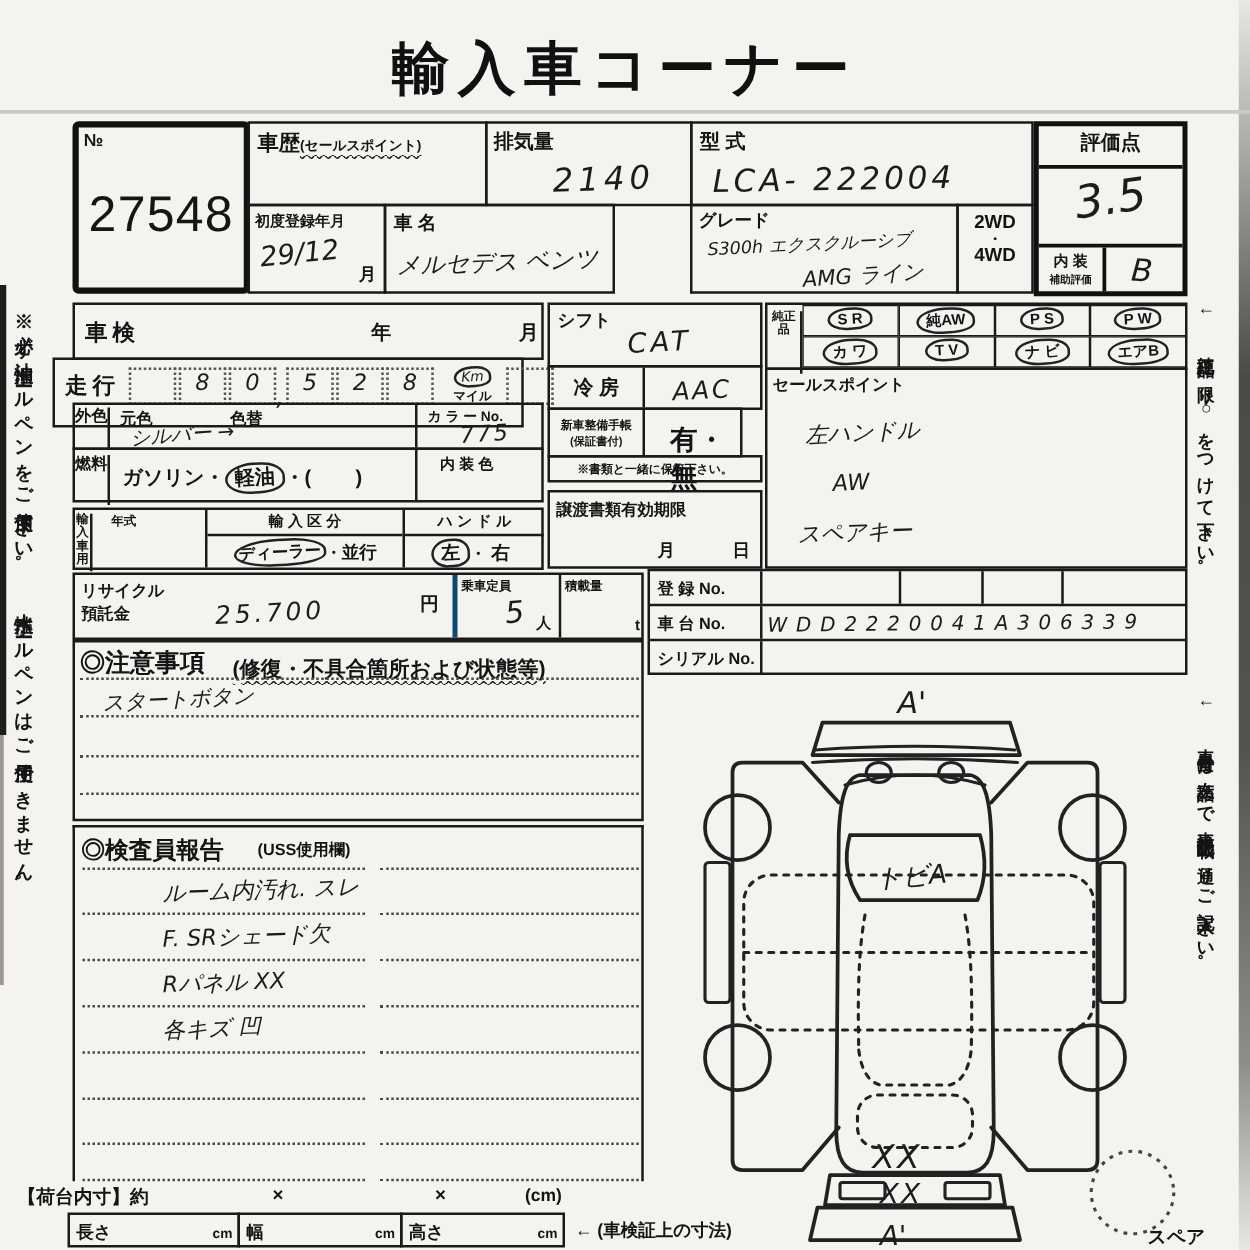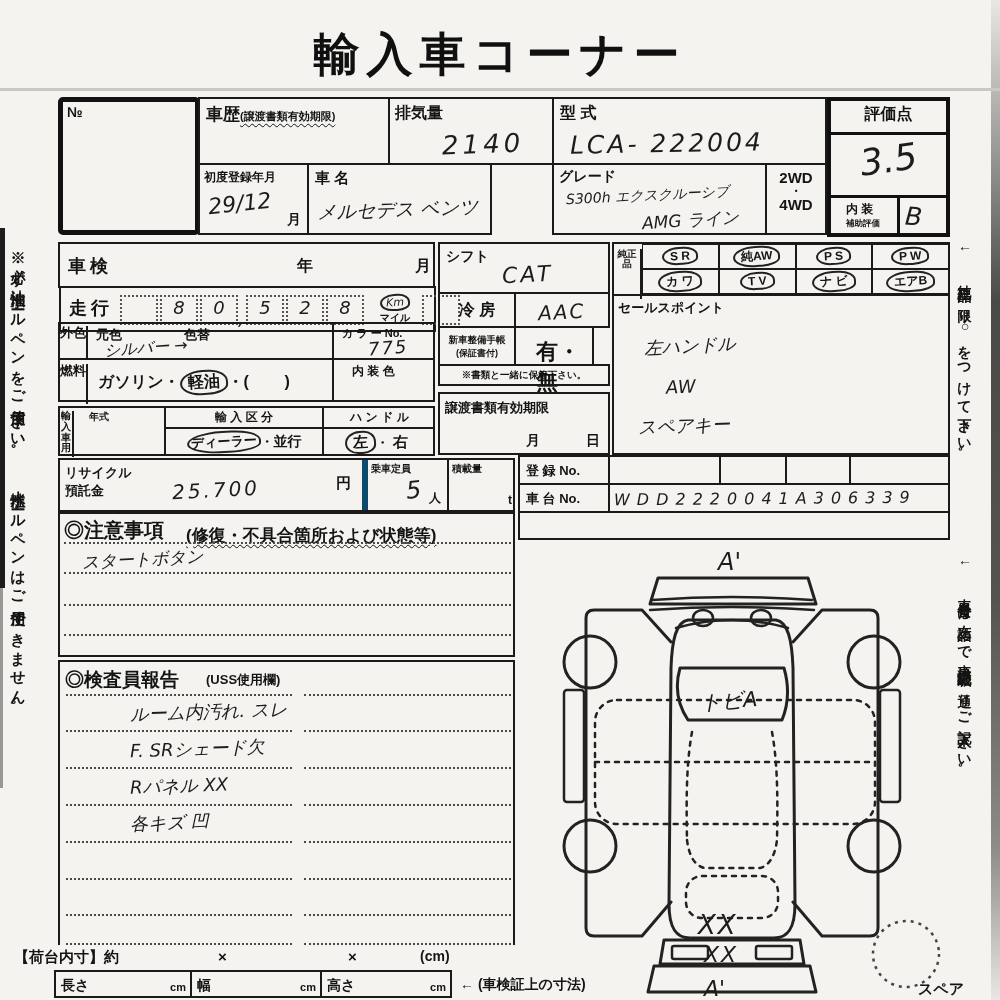--- a/index.html
+++ b/index.html
@@ -32,24 +32,25 @@
   <div class="abs" style="left:0;top:88px;width:1000px;height:3px;background:#c9c8c5;"></div>
 
   <div class="abs" style="left:0;top:24px;width:1000px;text-align:center;font-size:46px;font-weight:900;letter-spacing:7px;color:#101010;">輸入車コーナー</div>
 
   <div class="abs vtext" style="left:8px;top:240px;height:560px;font-size:15px;">※必ず油性ボールペンをご使用下さい。 水性ボールペンはご使用できません。</div>
   <div class="abs vtext" style="left:956px;top:238px;height:310px;font-size:14px;">← 純正品に限り○をつけて下さい。</div>
   <div class="abs vtext" style="left:956px;top:552px;height:330px;font-size:14px;">← 車台番号は左詰めで車検証記載の通りご記入下さい。</div>
 
   <div class="abs" style="left:58px;top:97px;width:142px;height:138px;border:5px solid #111;border-radius:5px;">
     <span class="abs lbl" style="left:4px;top:2px;font-size:14px;">№</span>
+    <div class="abs" style="left:0;top:48px;width:100%;text-align:center;font-size:40px;letter-spacing:1px;color:#151515;">27548</div>
   </div>
 
   <div class="abs b2" style="left:198px;top:97px;width:192px;height:68px;">
-    <span class="abs" style="left:6px;top:4px;"><span class="lbl" style="font-size:17px;">車歴</span><span class="lbl wavy" style="font-size:11px;">(譲渡書類有効期限)</span></span>
+    <span class="abs" style="left:6px;top:4px;"><span class="lbl" style="font-size:17px;">車歴</span><span class="lbl wavy" style="font-size:11px;">(セールスポイント)</span></span>
   </div>
   <div class="abs b2" style="left:388px;top:97px;width:166px;height:68px;">
     <span class="abs lbl" style="left:5px;top:4px;font-size:16px;">排気量</span>
     <span class="abs hw" style="left:52px;top:30px;font-size:26px;letter-spacing:4px;transform:rotate(-2deg);">2140</span>
   </div>
   <div class="abs b2" style="left:552px;top:97px;width:275px;height:68px;">
     <span class="abs lbl" style="left:6px;top:4px;font-size:16px;">型 式</span>
     <span class="abs hw" style="left:16px;top:30px;font-size:25px;letter-spacing:3px;transform:rotate(-1deg);">LCA- 222004</span>
   </div>
 
@@ -70,35 +71,35 @@
   <div class="abs b2" style="left:765px;top:163px;width:62px;height:72px;text-align:center;">
     <div class="lbl" style="font-size:15px;margin-top:4px;">2WD</div>
     <div class="lbl" style="font-size:12px;line-height:10px;">・</div>
     <div class="lbl" style="font-size:15px;">4WD</div>
   </div>
 
   <div class="abs" style="left:827px;top:97px;width:123px;height:140px;border:4px solid #111;">
     <div style="height:28px;border-bottom:3px solid #111;text-align:center;font-weight:bold;font-size:16px;padding-top:3px;">評価点</div>
     <div class="abs hw" style="left:0;top:38px;width:100%;text-align:center;font-size:36px;transform:rotate(-8deg);">3.5</div>
     <div class="abs" style="left:0;bottom:0;width:100%;height:38px;border-top:3px solid #111;">
-      <div class="abs" style="left:0;top:0;width:54px;height:100%;border-right:3px solid #111;text-align:left;margin-left:15px;">
+      <div class="abs" style="left:0;top:0;width:54px;height:100%;border-right:3px solid #111;text-align:center;">
         <div class="lbl" style="font-size:12px;margin-top:3px;">内 装</div>
         <div class="lbl" style="font-size:8.5px;">補助評価</div>
       </div>
       <span class="abs hw" style="left:74px;top:4px;font-size:25px;transform:rotate(4deg);">B</span>
     </div>
   </div>
 
   <div class="abs b25" style="left:58px;top:242px;width:377px;height:46px;">
     <span class="abs lbl" style="left:8px;top:10px;font-size:18px;letter-spacing:4px;">車検</span>
     <span class="abs lbl" style="left:237px;top:12px;font-size:16px;">年</span>
     <span class="abs lbl" style="left:355px;top:12px;font-size:16px;">月</span>
   </div>
 
-  <div class="abs b25" style="left:59px;top:286px;width:377px;height:46px;">
+  <div class="abs b25" style="left:42px;top:286px;width:377px;height:56px;">
     <span class="abs lbl" style="left:8px;top:8px;font-size:18px;letter-spacing:4px;">走行</span>
     <div class="abs" style="left:59px;top:4px;display:flex;align-items:flex-end;">
       <span class="hw" style="width:34px;height:26px;border:2px dotted #555;text-align:center;font-size:18px;margin-right:2px;"></span>
       <span class="hw" style="width:34px;height:26px;border:2px dotted #555;text-align:center;font-size:18px;margin-right:2px;">8</span>
       <span class="hw" style="width:34px;height:26px;border:2px dotted #555;text-align:center;font-size:18px;">0</span>
       <span class="hw" style="width:8px;font-size:20px;line-height:14px;">,</span>
       <span class="hw" style="width:34px;height:26px;border:2px dotted #555;text-align:center;font-size:18px;margin-right:2px;">5</span>
       <span class="hw" style="width:34px;height:26px;border:2px dotted #555;text-align:center;font-size:18px;margin-right:2px;">2</span>
       <span class="hw" style="width:34px;height:26px;border:2px dotted #555;text-align:center;font-size:18px;margin-right:8px;">8</span>
       <span style="width:46px;text-align:center;">
@@ -191,21 +192,21 @@
     <span class="abs lbl" style="left:4px;top:3px;font-size:13px;">セールスポイント</span>
     <span class="abs hw" style="left:30px;top:38px;font-size:18px;transform:rotate(-3deg);">左ハンドル</span>
     <span class="abs hw" style="left:52px;top:80px;font-size:18px;transform:rotate(-3deg);">AW</span>
     <span class="abs hw" style="left:24px;top:118px;font-size:18px;transform:rotate(-2deg);">スペアキー</span>
   </div>
 
   <div class="abs b25" style="left:58px;top:458px;width:457px;height:54px;">
     <span class="abs lbl" style="left:5px;top:4px;font-size:13px;"><span>リサイクル</span><br><span>預託金</span></span>
     <span class="abs hw" style="left:112px;top:18px;font-size:20px;letter-spacing:3px;transform:rotate(-3deg);">25.700</span>
     <span class="abs lbl" style="left:276px;top:14px;font-size:15px;">円</span>
-    <div class="abs" style="left:302px;top:0;width:85px;height:100%;border-left:6px solid #0c4a6e;">
+    <div class="abs" style="left:302px;top:0;width:85px;height:100%;border-left:4px solid #0c4a6e;">
       <span class="abs lbl" style="left:3px;top:2px;font-size:10px;">乗車定員</span>
       <span class="abs hw" style="left:38px;top:16px;font-size:24px;transform:rotate(-5deg);">5</span>
       <span class="abs lbl" style="right:6px;bottom:3px;font-size:12px;">人</span>
     </div>
     <div class="abs" style="left:387px;top:0;width:70px;height:100%;border-left:2px solid #1a1a1a;">
       <span class="abs lbl" style="left:3px;top:2px;font-size:10px;">積載量</span>
       <span class="abs lbl" style="right:5px;bottom:3px;font-size:12px;">t</span>
     </div>
   </div>
 
@@ -214,20 +215,24 @@
       <span class="abs lbl" style="left:6px;top:5px;font-size:13px;">登 録 No.</span>
       <div class="abs" style="left:88px;top:0;width:2px;height:100%;background:#1a1a1a;"></div>
       <div class="abs" style="left:199px;top:0;width:2px;height:100%;background:#1a1a1a;"></div>
       <div class="abs" style="left:265px;top:0;width:2px;height:100%;background:#1a1a1a;"></div>
       <div class="abs" style="left:329px;top:0;width:2px;height:100%;background:#1a1a1a;"></div>
     </div>
     <div class="abs" style="left:0;top:28px;width:100%;height:28px;border-bottom:2px solid #1a1a1a;">
       <span class="abs lbl" style="left:6px;top:5px;font-size:13px;">車 台 No.</span>
       <div class="abs" style="left:88px;top:0;width:2px;height:100%;background:#1a1a1a;"></div>
       <span class="abs hw" style="left:94px;top:4px;font-size:16px;letter-spacing:7px;white-space:nowrap;transform:rotate(-0.5deg);">WDD2220041A306339</span>
+    </div>
+    <div class="abs" style="left:0;top:56px;width:100%;height:27px;">
+      <span class="abs lbl" style="left:6px;top:5px;font-size:13px;">シリアル No.</span>
+      <div class="abs" style="left:88px;top:0;width:2px;height:100%;background:#1a1a1a;"></div>
     </div>
   </div>
 
   <div class="abs b25" style="left:58px;top:512px;width:457px;height:145px;">
     <span class="abs lbl" style="left:4px;top:3px;font-size:20px;">◎注意事項</span>
     <span class="abs lbl wavy" style="left:126px;top:10px;font-size:17px;">(修復・不具合箇所および状態等)</span>
     <div class="dotline" style="left:4px;top:28px;width:447px;"></div>
     <span class="abs hw" style="left:22px;top:34px;font-size:17px;transform:rotate(-3deg);">スタートボタン</span>
     <div class="dotline" style="left:4px;top:58px;width:447px;"></div>
     <div class="dotline" style="left:4px;top:90px;width:447px;"></div>

